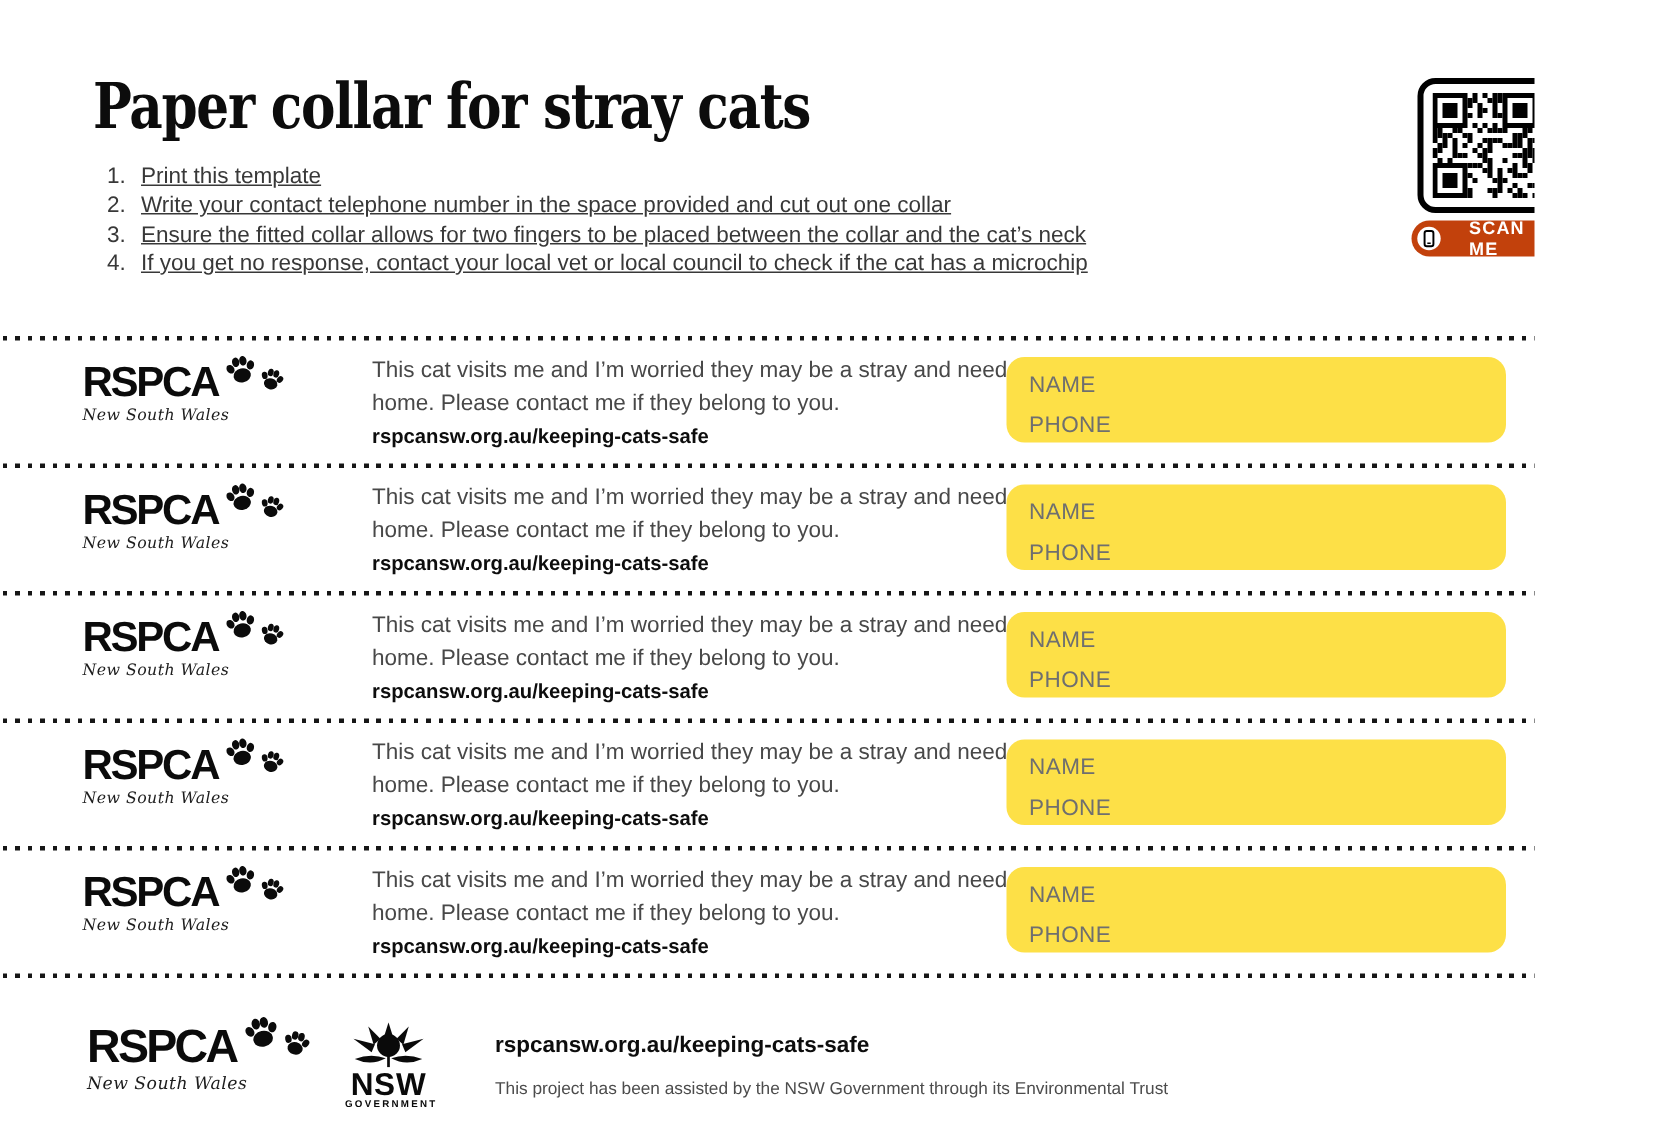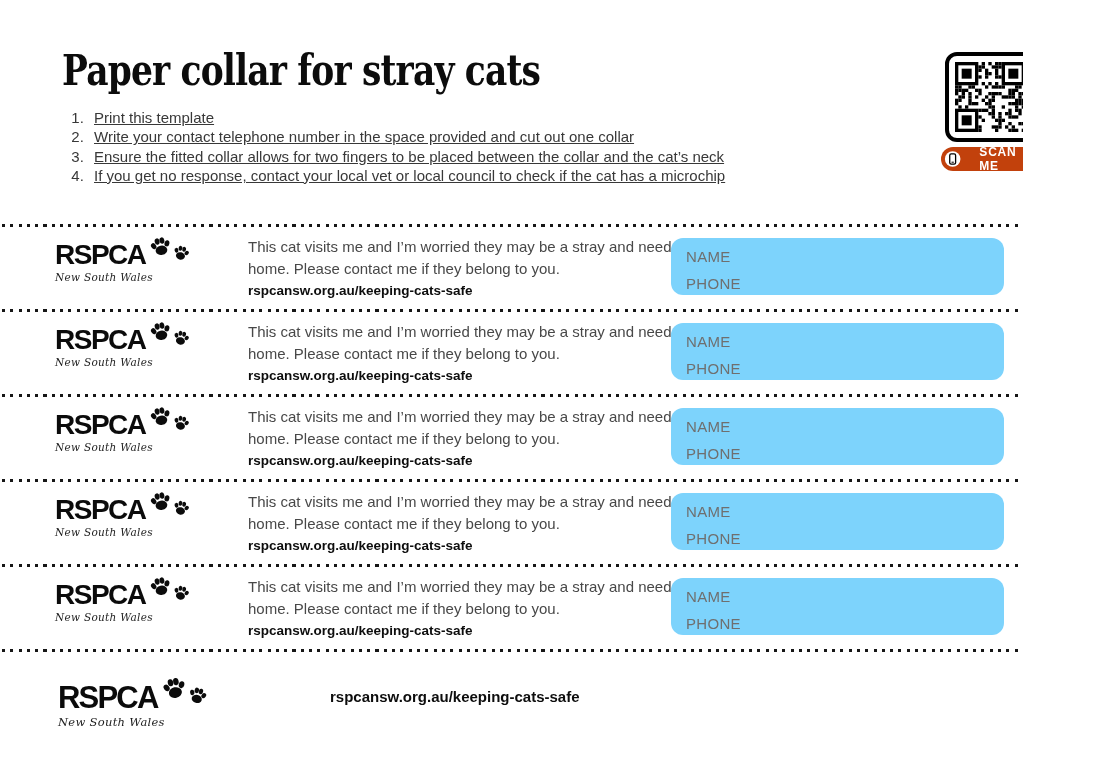--- a/index.html
+++ b/index.html
@@ -31,21 +31,21 @@
   
   .strip{position:absolute;left:0;width:1110px;height:85px;}
   .logo{position:absolute;left:55px;top:17px;}
   .logo-row{display:flex;align-items:flex-start;}
   .logo-word{font-size:28px;font-weight:900;letter-spacing:-1.5px;line-height:1;color:#0b0b0b;}
   .logo-sub{font-family:"DejaVu Serif","Liberation Serif",serif;font-style:italic;
             font-size:10.5px;color:#1d1d1d;margin-top:2px;letter-spacing:.3px;}
   .paws-svg{width:46px;height:32px;margin-left:1px;margin-top:-9px;}
   .msg{position:absolute;left:248px;top:12px;width:438px;font-size:15px;line-height:21.5px;color:#484848;}
   .url{position:absolute;left:248px;top:59px;font-size:13.5px;font-weight:700;color:#0d0d0d;}
-  .fieldbox{position:absolute;left:671px;top:14px;width:333px;height:57px;background:#7dd3fc;
+  .fieldbox{position:absolute;left:671px;top:14px;width:333px;height:57px;background:#fde047;
             border-radius:12px;box-sizing:border-box;padding:6px 0 0 15px;}
   .fieldlabel{font-size:15px;line-height:26.5px;color:#6f6f6f;letter-spacing:.3px;}
 
   
   .footer-rspca{position:absolute;left:58px;top:682px;}
   .footer-rspca .logo-word{font-size:31px;letter-spacing:-1.8px;}
   .footer-rspca .logo-sub{font-size:11.5px;}
   .footer-rspca .paws-svg{width:52px;height:36px;margin-top:-10px;}
   .nsw-logo{position:absolute;left:230px;top:679px;width:58px;text-align:center;color:#0a0a0a;}
   .nsw-flower{width:54px;height:36px;display:block;margin:0 auto;}
@@ -375,16 +375,24 @@
   <div class="footer-rspca logo" style="position:absolute">
     <div class="logo-row">
       <span class="logo-word">RSPCA</span>
       <svg class="paws-svg" viewBox="0 0 48 34">
           <use href="#paws-pair"></use>
         </svg>
     </div>
     <div class="logo-sub">New South Wales</div>
   </div>
 
+  <div class="nsw-logo">
+    <svg class="nsw-flower" viewBox="0 0 60 36">
+        <use href="#waratah-shape"></use>
+      </svg>
+    <div class="nsw-name">NSW</div>
+    <div class="nsw-sub">GOVERNMENT</div>
+  </div>
 
   <div class="footer-url">rspcansw.org.au/keeping-cats-safe</div>
+  <div class="footer-credit">This project has been assisted by the NSW Government through its Environmental Trust</div>
 
 </div>
 
 </body></html>

